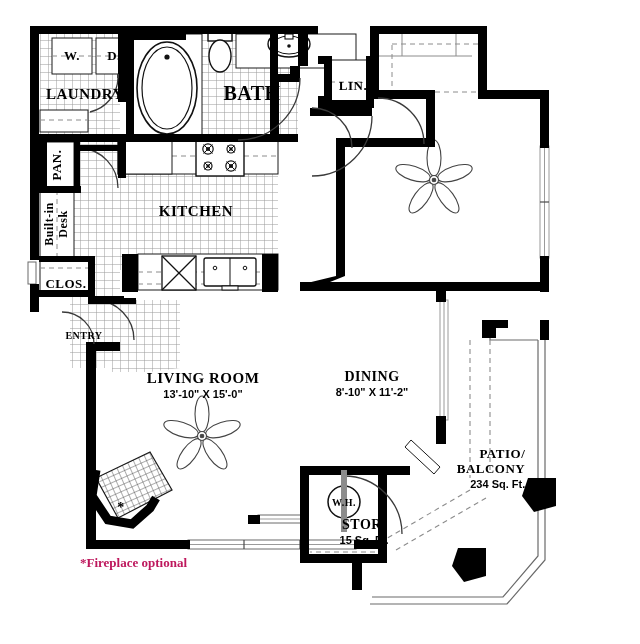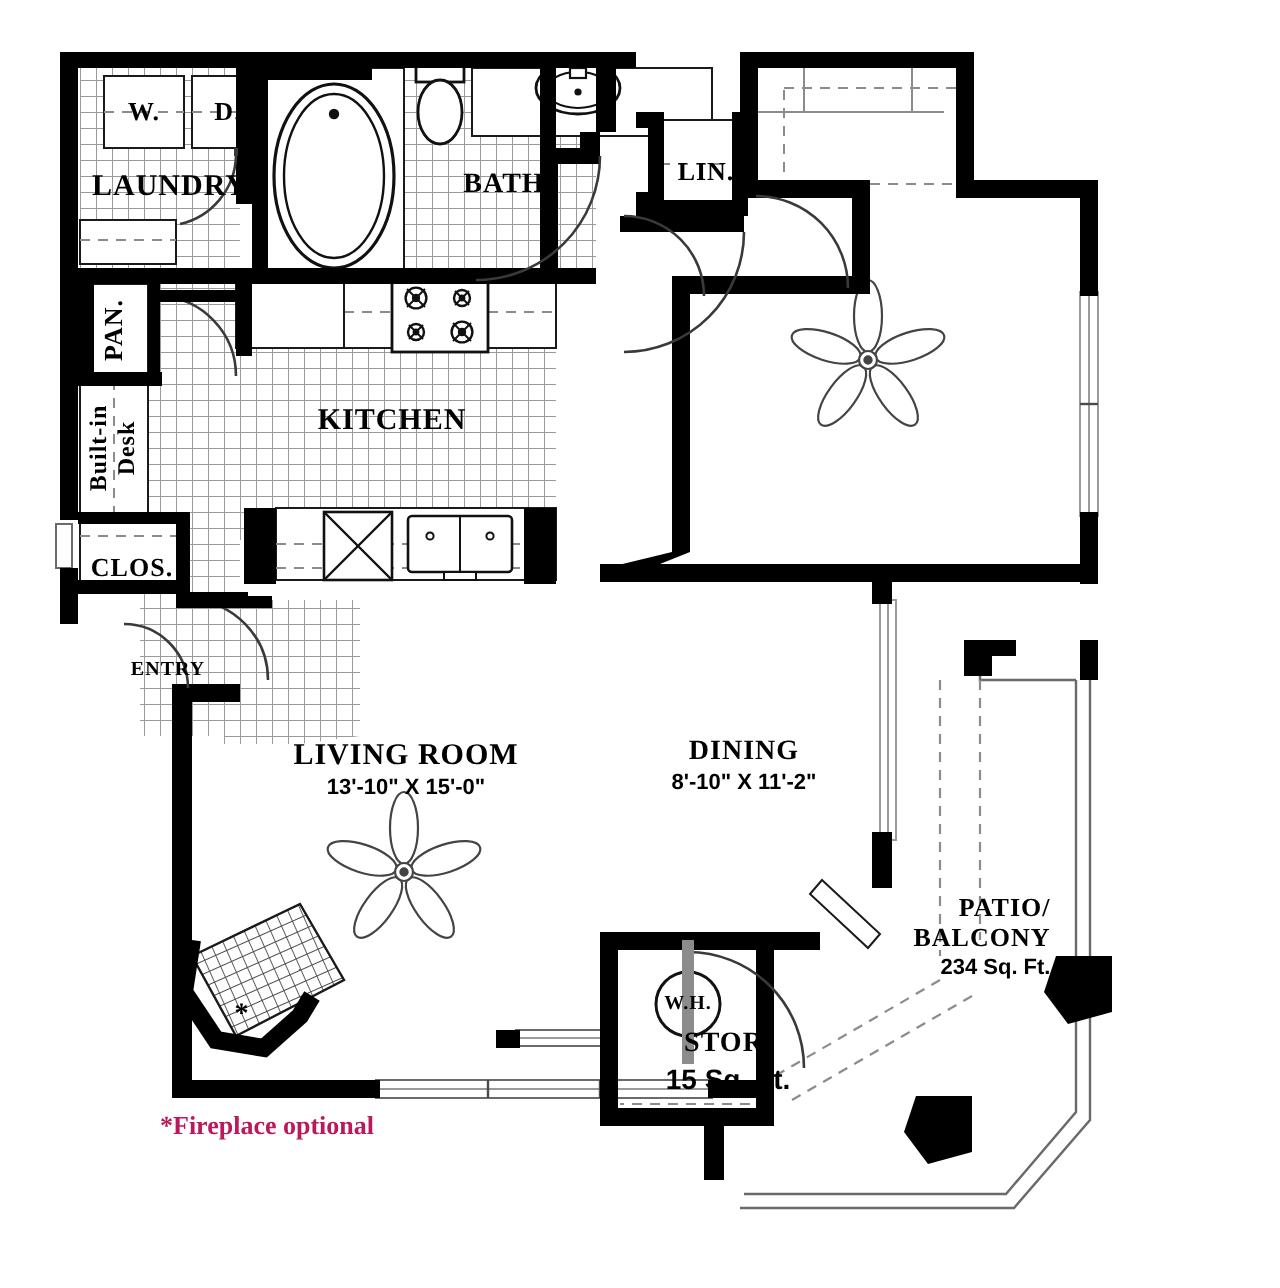--- a/index.html
+++ b/index.html
@@ -35,35 +35,35 @@
     pointer-events: none;
   }
   .room-label .dim {
     display: block;
     font-family: "Liberation Sans", sans-serif;
     font-weight: bold;
     letter-spacing: 0px;
     margin-top: 1px;
   }
   .lbl-laundry { font-size: 15px; }
-  .lbl-bath    { font-size: 14px; }
+  .lbl-bath    { font-size: 20px; }
   .lbl-kitchen { font-size: 15px; }
   .lbl-entry   { font-size: 10px; }
   .lbl-lin     { font-size: 13px; }
   .lbl-wic     { font-size: 13px; line-height: 1.15; }
   .lbl-bedroom { font-size: 14px; }
   .lbl-bedroom .dim { font-size: 11px; }
   .lbl-living  { font-size: 15px; }
   .lbl-living .dim { font-size: 11px; }
   .lbl-dining  { font-size: 14px; }
   .lbl-dining .dim { font-size: 11px; }
   .lbl-patio   { font-size: 13px; line-height: 1.15; text-align: right; }
   .lbl-patio .dim { font-size: 11px; }
   .lbl-stor    { font-size: 14px; }
-  .lbl-stor .dim { font-size: 14px; }
+  .lbl-stor .dim { font-size: 11px; }
   .lbl-wh      { font-size: 10px; }
   .lbl-clos    { font-size: 13px; }
   .lbl-pan     { font-size: 13px; transform: translate(-50%,-50%) rotate(-90deg); }
   .lbl-desk    { font-size: 12px; transform: translate(-50%,-50%) rotate(-90deg); line-height: 1.15; }
   .lbl-washer, .lbl-dryer { font-size: 13px; }
   .footnote {
     position: absolute;
     font-family: "Liberation Serif", serif;
     font-weight: bold;
     font-size: 13px;

